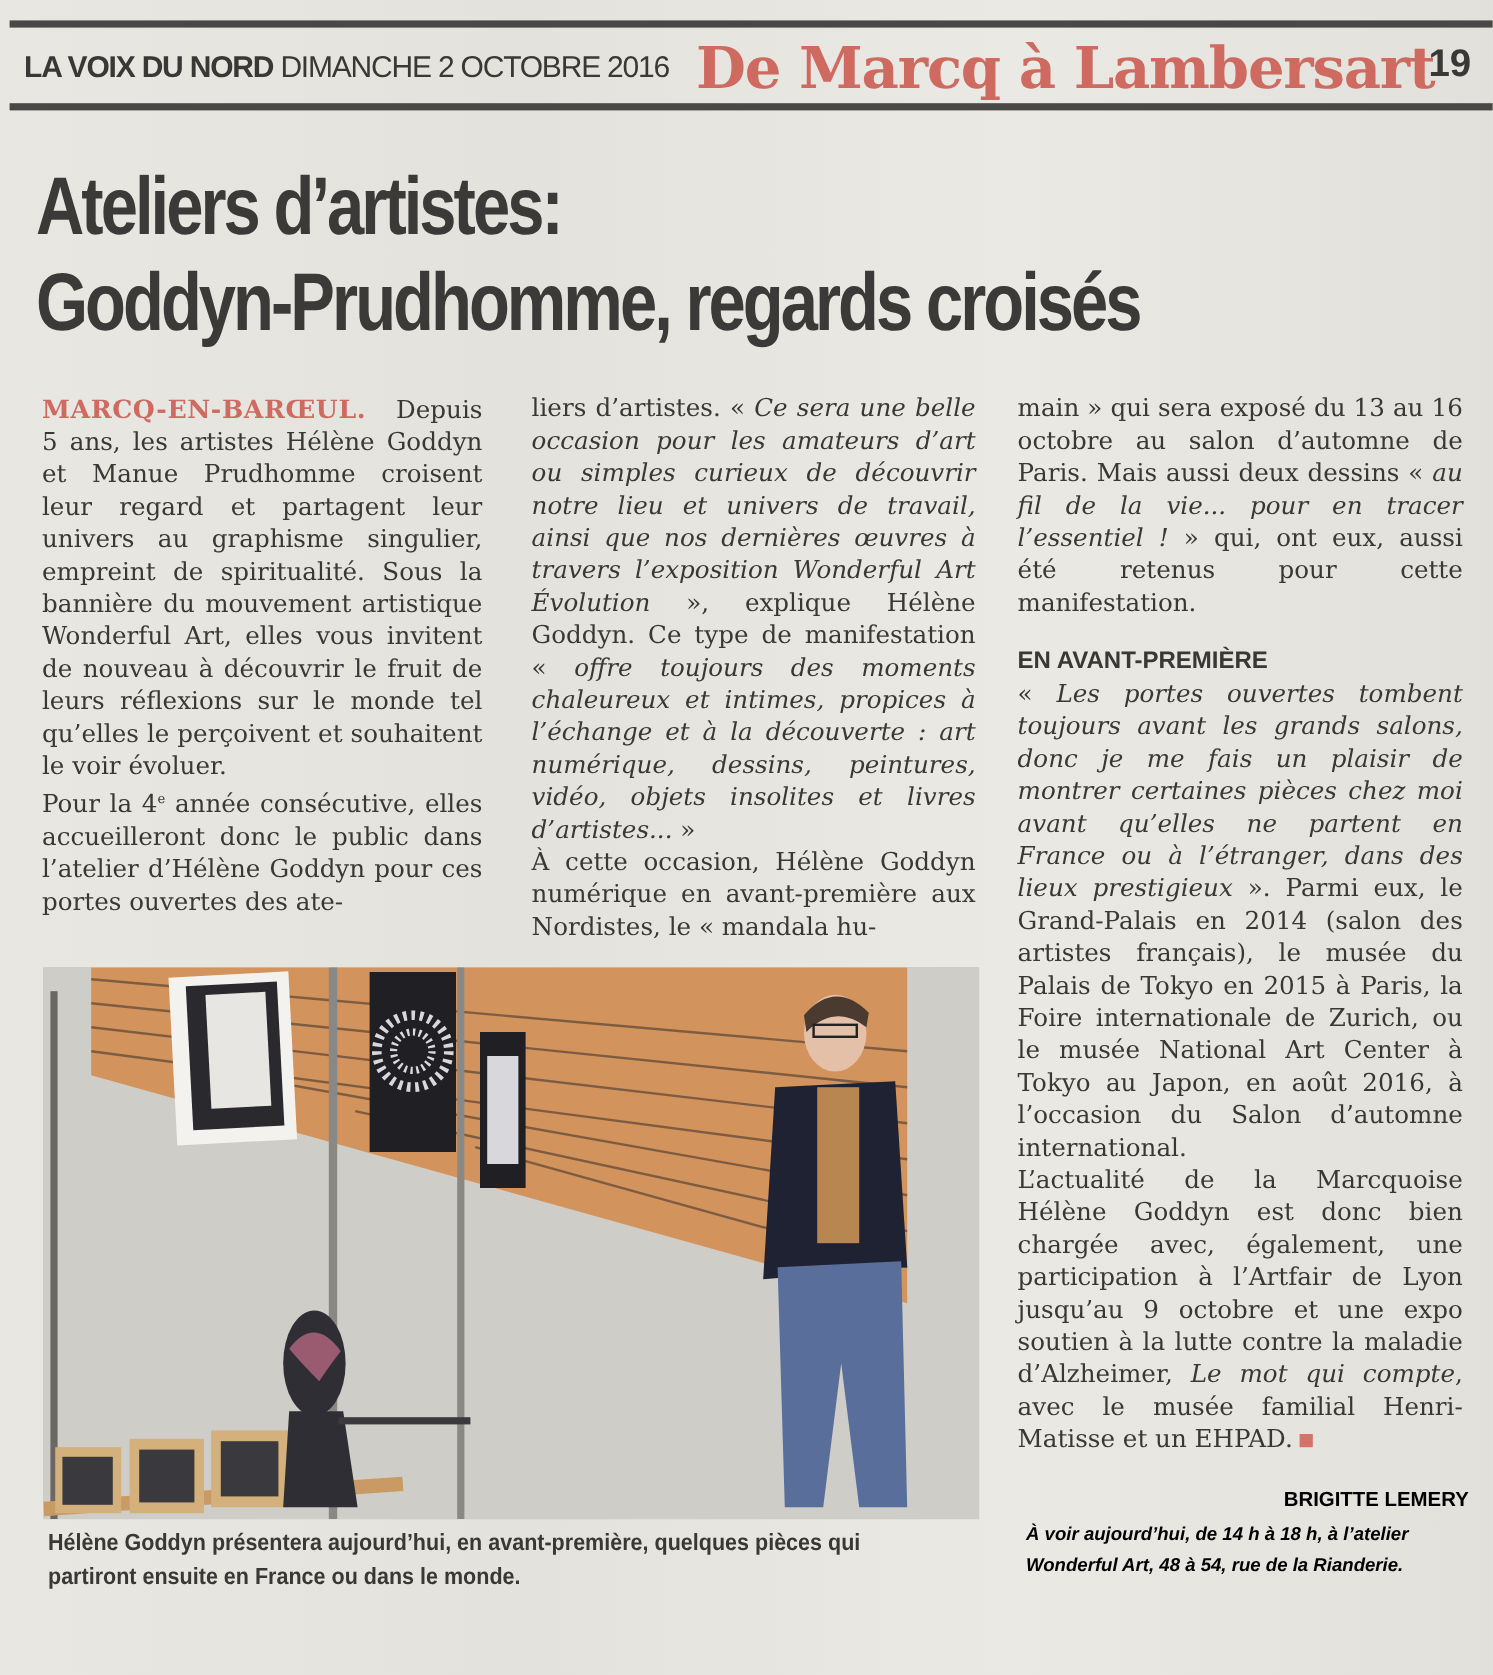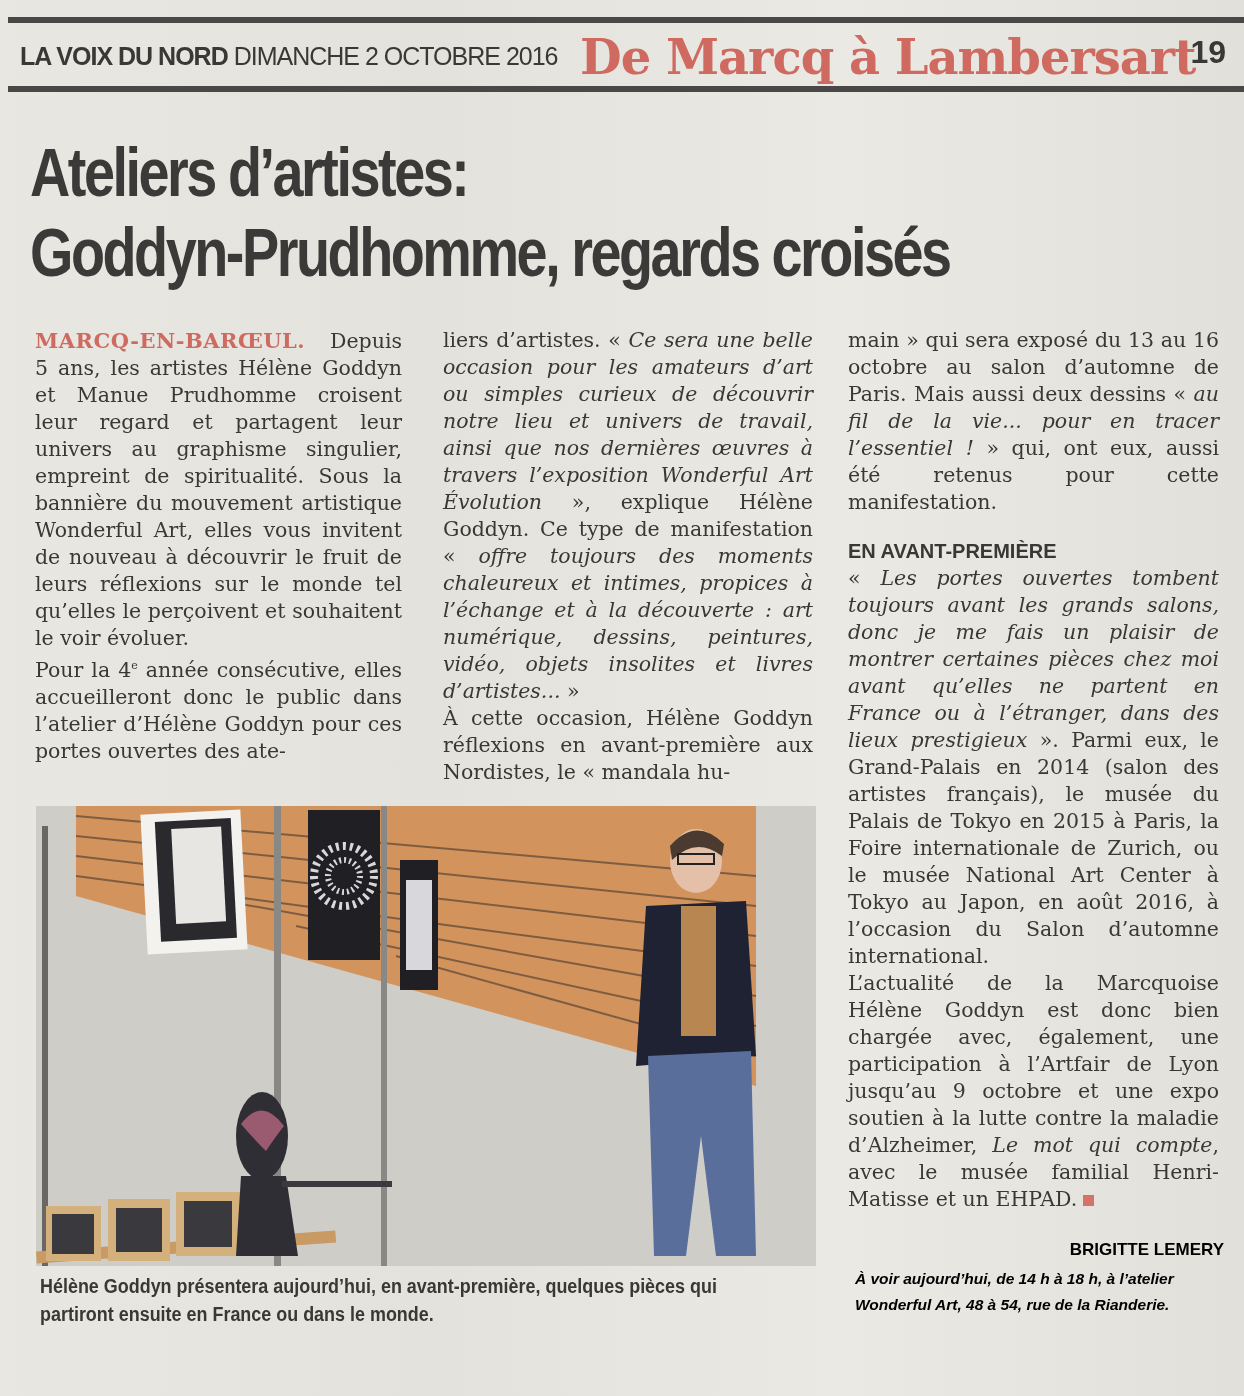--- a/index.html
+++ b/index.html
@@ -50,21 +50,21 @@
   <div>Goddyn-Prudhomme, regards croisés</div>
 </div>
 
 <div class="col c1">
   <p><span class="kicker">MARCQ-EN-BARŒUL.</span>&nbsp; <span>Depuis 5 ans, les artistes Hélène Goddyn et Manue Prudhomme croisent leur regard et partagent leur univers au graphisme singulier, empreint de spiritualité. Sous la bannière du mouvement artistique Wonderful Art, elles vous invitent de nouveau à découvrir le fruit de leurs réflexions sur le monde tel qu’elles le perçoivent et souhaitent le voir évoluer.</span></p>
   <p><span>Pour la 4</span><sup style="font-size:11px">e</sup><span> année consécutive, elles accueilleront donc le public dans l’atelier d’Hélène Goddyn pour ces portes ouvertes des ate-</span></p>
 </div>
 
 <div class="col c2">
   <p><span>liers d’artistes. « </span><i>Ce sera une belle occasion pour les amateurs d’art ou simples curieux de découvrir notre lieu et univers de travail, ainsi que nos dernières œuvres à travers l’exposition Wonderful Art Évolution</i><span> », explique Hélène Goddyn. Ce type de manifestation « </span><i>offre toujours des moments chaleureux et intimes, propices à l’échange et à la découverte : art numérique, dessins, peintures, vidéo, objets insolites et livres d’artistes...</i><span> »</span></p>
-  <p>À cette occasion, Hélène Goddyn réflexions en avant-première aux Nordistes, le « mandala hu-</p>
+  <p>À cette occasion, Hélène Goddyn numérique en avant-première aux Nordistes, le « mandala hu-</p>
 </div>
 
 <div class="col c3">
   <p><span>main » qui sera exposé du 13 au 16 octobre au salon d’automne de Paris. Mais aussi deux dessins « </span><i>au fil de la vie... pour en tracer l’essentiel !</i><span> » qui, ont eux, aussi été retenus pour cette manifestation.</span></p>
   <p class="subhead">EN AVANT-PREMIÈRE</p>
   <p><span>« </span><i>Les portes ouvertes tombent toujours avant les grands salons, donc je me fais un plaisir de montrer certaines pièces chez moi avant qu’elles ne partent en France ou à l’étranger, dans des lieux prestigieux</i><span> ». Parmi eux, le Grand-Palais en 2014 (salon des artistes français), le musée du Palais de Tokyo en 2015 à Paris, la Foire internationale de Zurich, ou le musée National Art Center à Tokyo au Japon, en août 2016, à l’occasion du Salon d’automne international.</span></p>
   <p><span>L’actualité de la Marcquoise Hélène Goddyn est donc bien chargée avec, également, une participation à l’Artfair de Lyon jusqu’au 9 octobre et une expo soutien à la lutte contre la maladie d’Alzheimer, </span><i>Le mot qui compte</i><span>, avec le musée familial Henri-Matisse et un EHPAD.</span><span class="endmark"></span></p>
 </div>
 
 <div class="photo">

